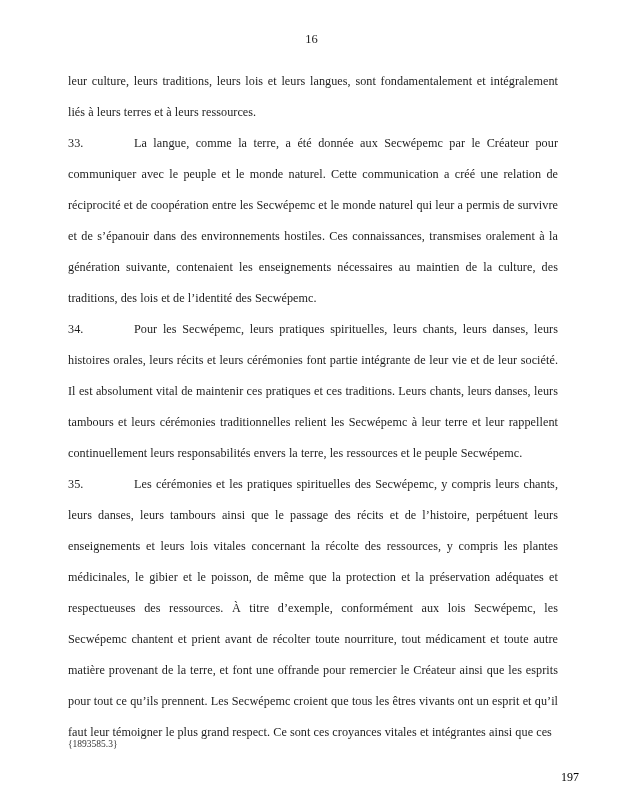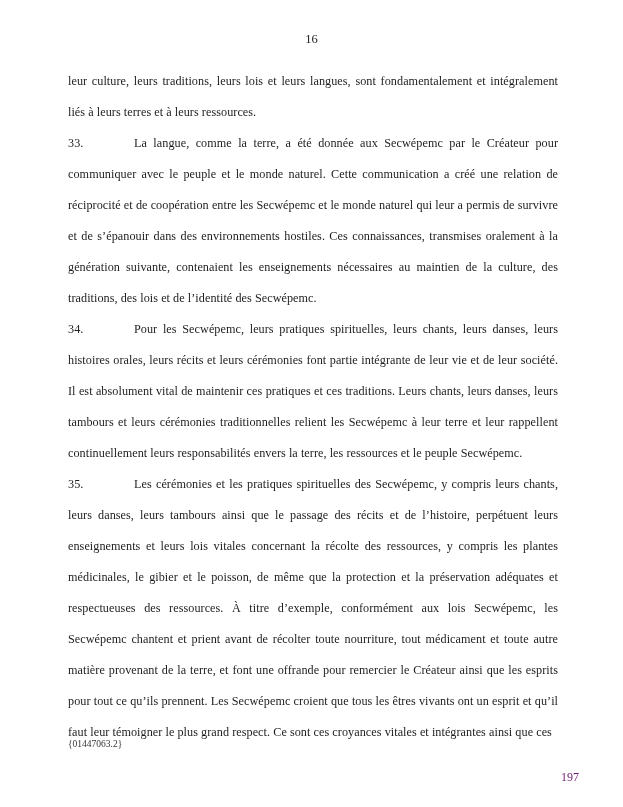--- a/index.html
+++ b/index.html
@@ -58,21 +58,21 @@
     bottom: 58px;
     font-size: 9.5px;
     color: #333;
     font-family: "Liberation Serif", serif;
   }
   .footer-right {
     position: absolute;
     right: 44px;
     bottom: 22px;
     font-size: 12px;
-    color: #701a75;
+    color: #000000;
   }
 </style>
 </head>
 <body>
 
 <div class="page">
 
   <div class="page-number-top">16</div>
 
   <div class="body-area">
@@ -88,17 +88,17 @@
     <p class="para spaced numbered">
       <span class="num">34.</span><span>Pour les Secwépemc, leurs pratiques spirituelles, leurs chants, leurs danses, leurs histoires orales, leurs récits et leurs cérémonies font partie intégrante de leur vie et de leur société. Il est absolument vital de maintenir ces pratiques et ces traditions.  Leurs chants, leurs danses, leurs tambours et leurs cérémonies traditionnelles relient les Secwépemc à leur terre et leur rappellent continuellement leurs responsabilités envers la terre, les ressources et le peuple Secwépemc.</span>
     </p>
 
     <p class="para spaced numbered">
       <span class="num">35.</span><span>Les cérémonies et les pratiques spirituelles des Secwépemc, y compris leurs chants, leurs danses, leurs tambours ainsi que le passage des récits et de l’histoire, perpétuent leurs enseignements et leurs lois vitales concernant la récolte des ressources, y compris les plantes médicinales, le gibier et le poisson, de même que la protection et la préservation adéquates et respectueuses des ressources. À titre d’exemple, conformément aux lois Secwépemc, les Secwépemc chantent et prient avant de récolter toute nourriture, tout médicament et toute autre matière provenant de la terre, et font une offrande pour remercier le Créateur ainsi que les esprits pour tout ce qu’ils prennent. Les Secwépemc croient que tous les êtres vivants ont un esprit et qu’il faut leur témoigner le plus grand respect. Ce sont ces croyances vitales et intégrantes ainsi que ces</span>
     </p>
 
   </div>
 
-  <div class="footer-left">{01447063.2}</div>
+  <div class="footer-left">{1893585.3}</div>
 
   <div class="footer-right">197</div>
 
 </div>
 
 </body></html>

